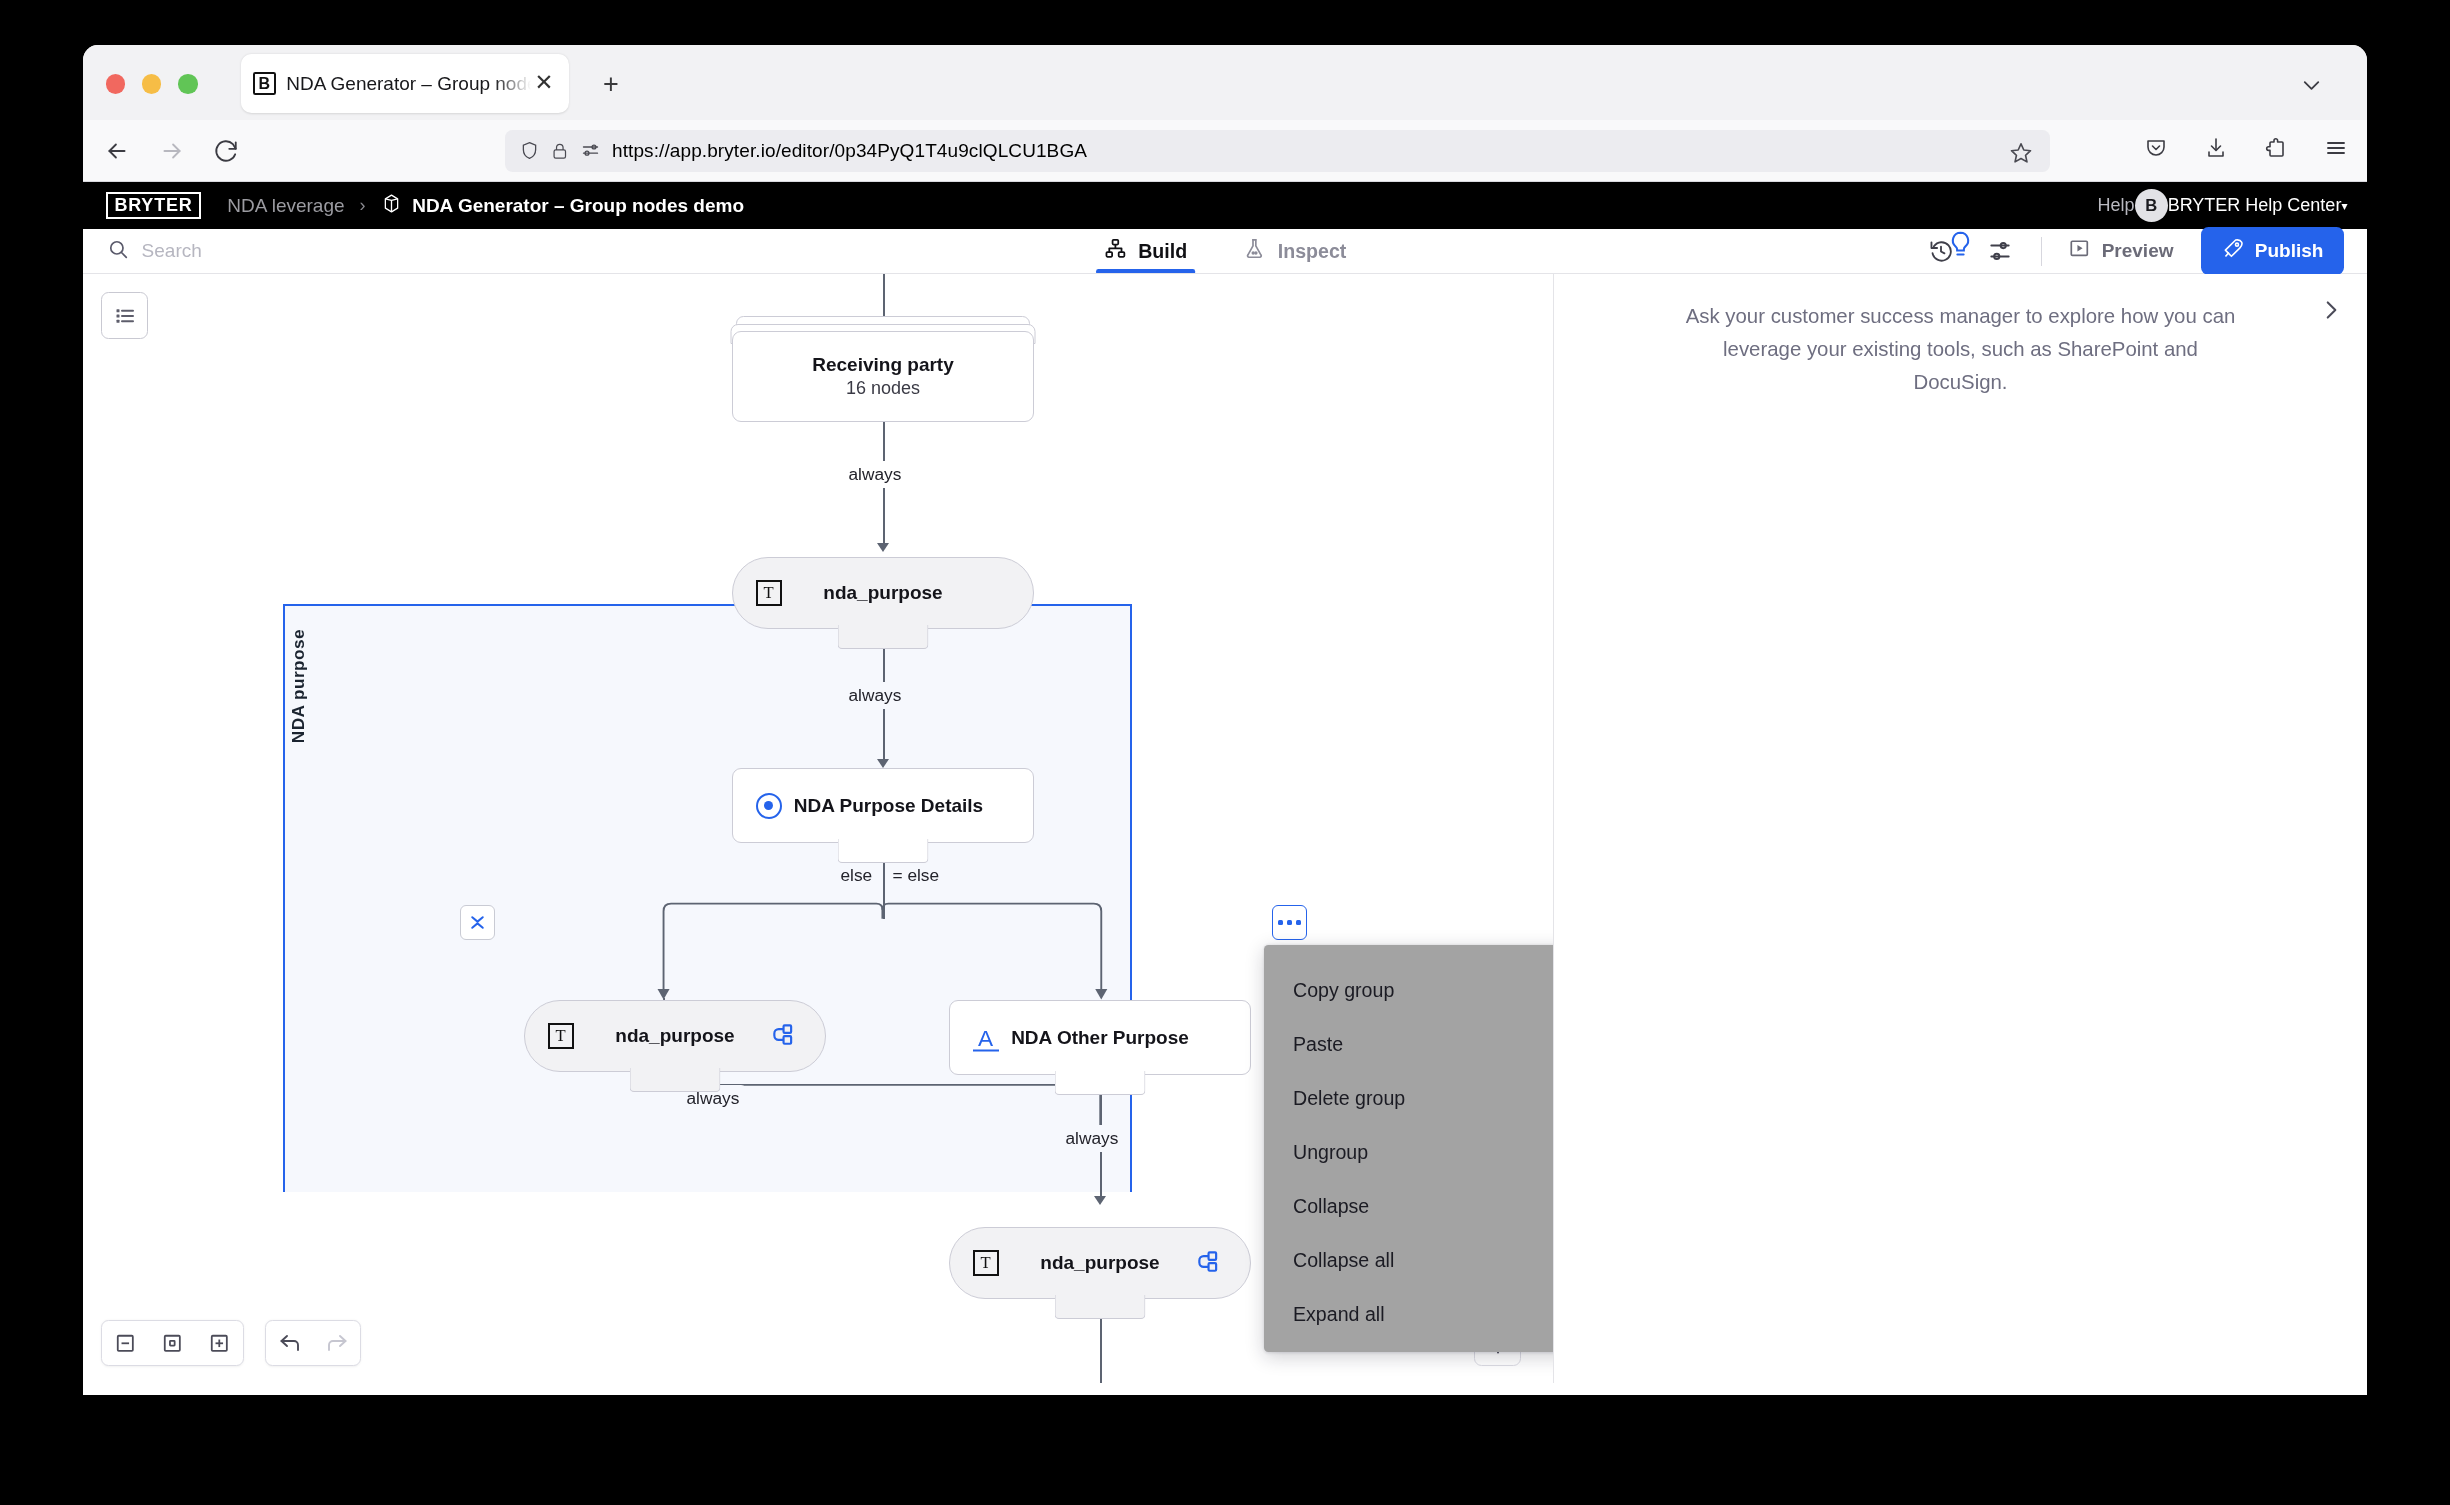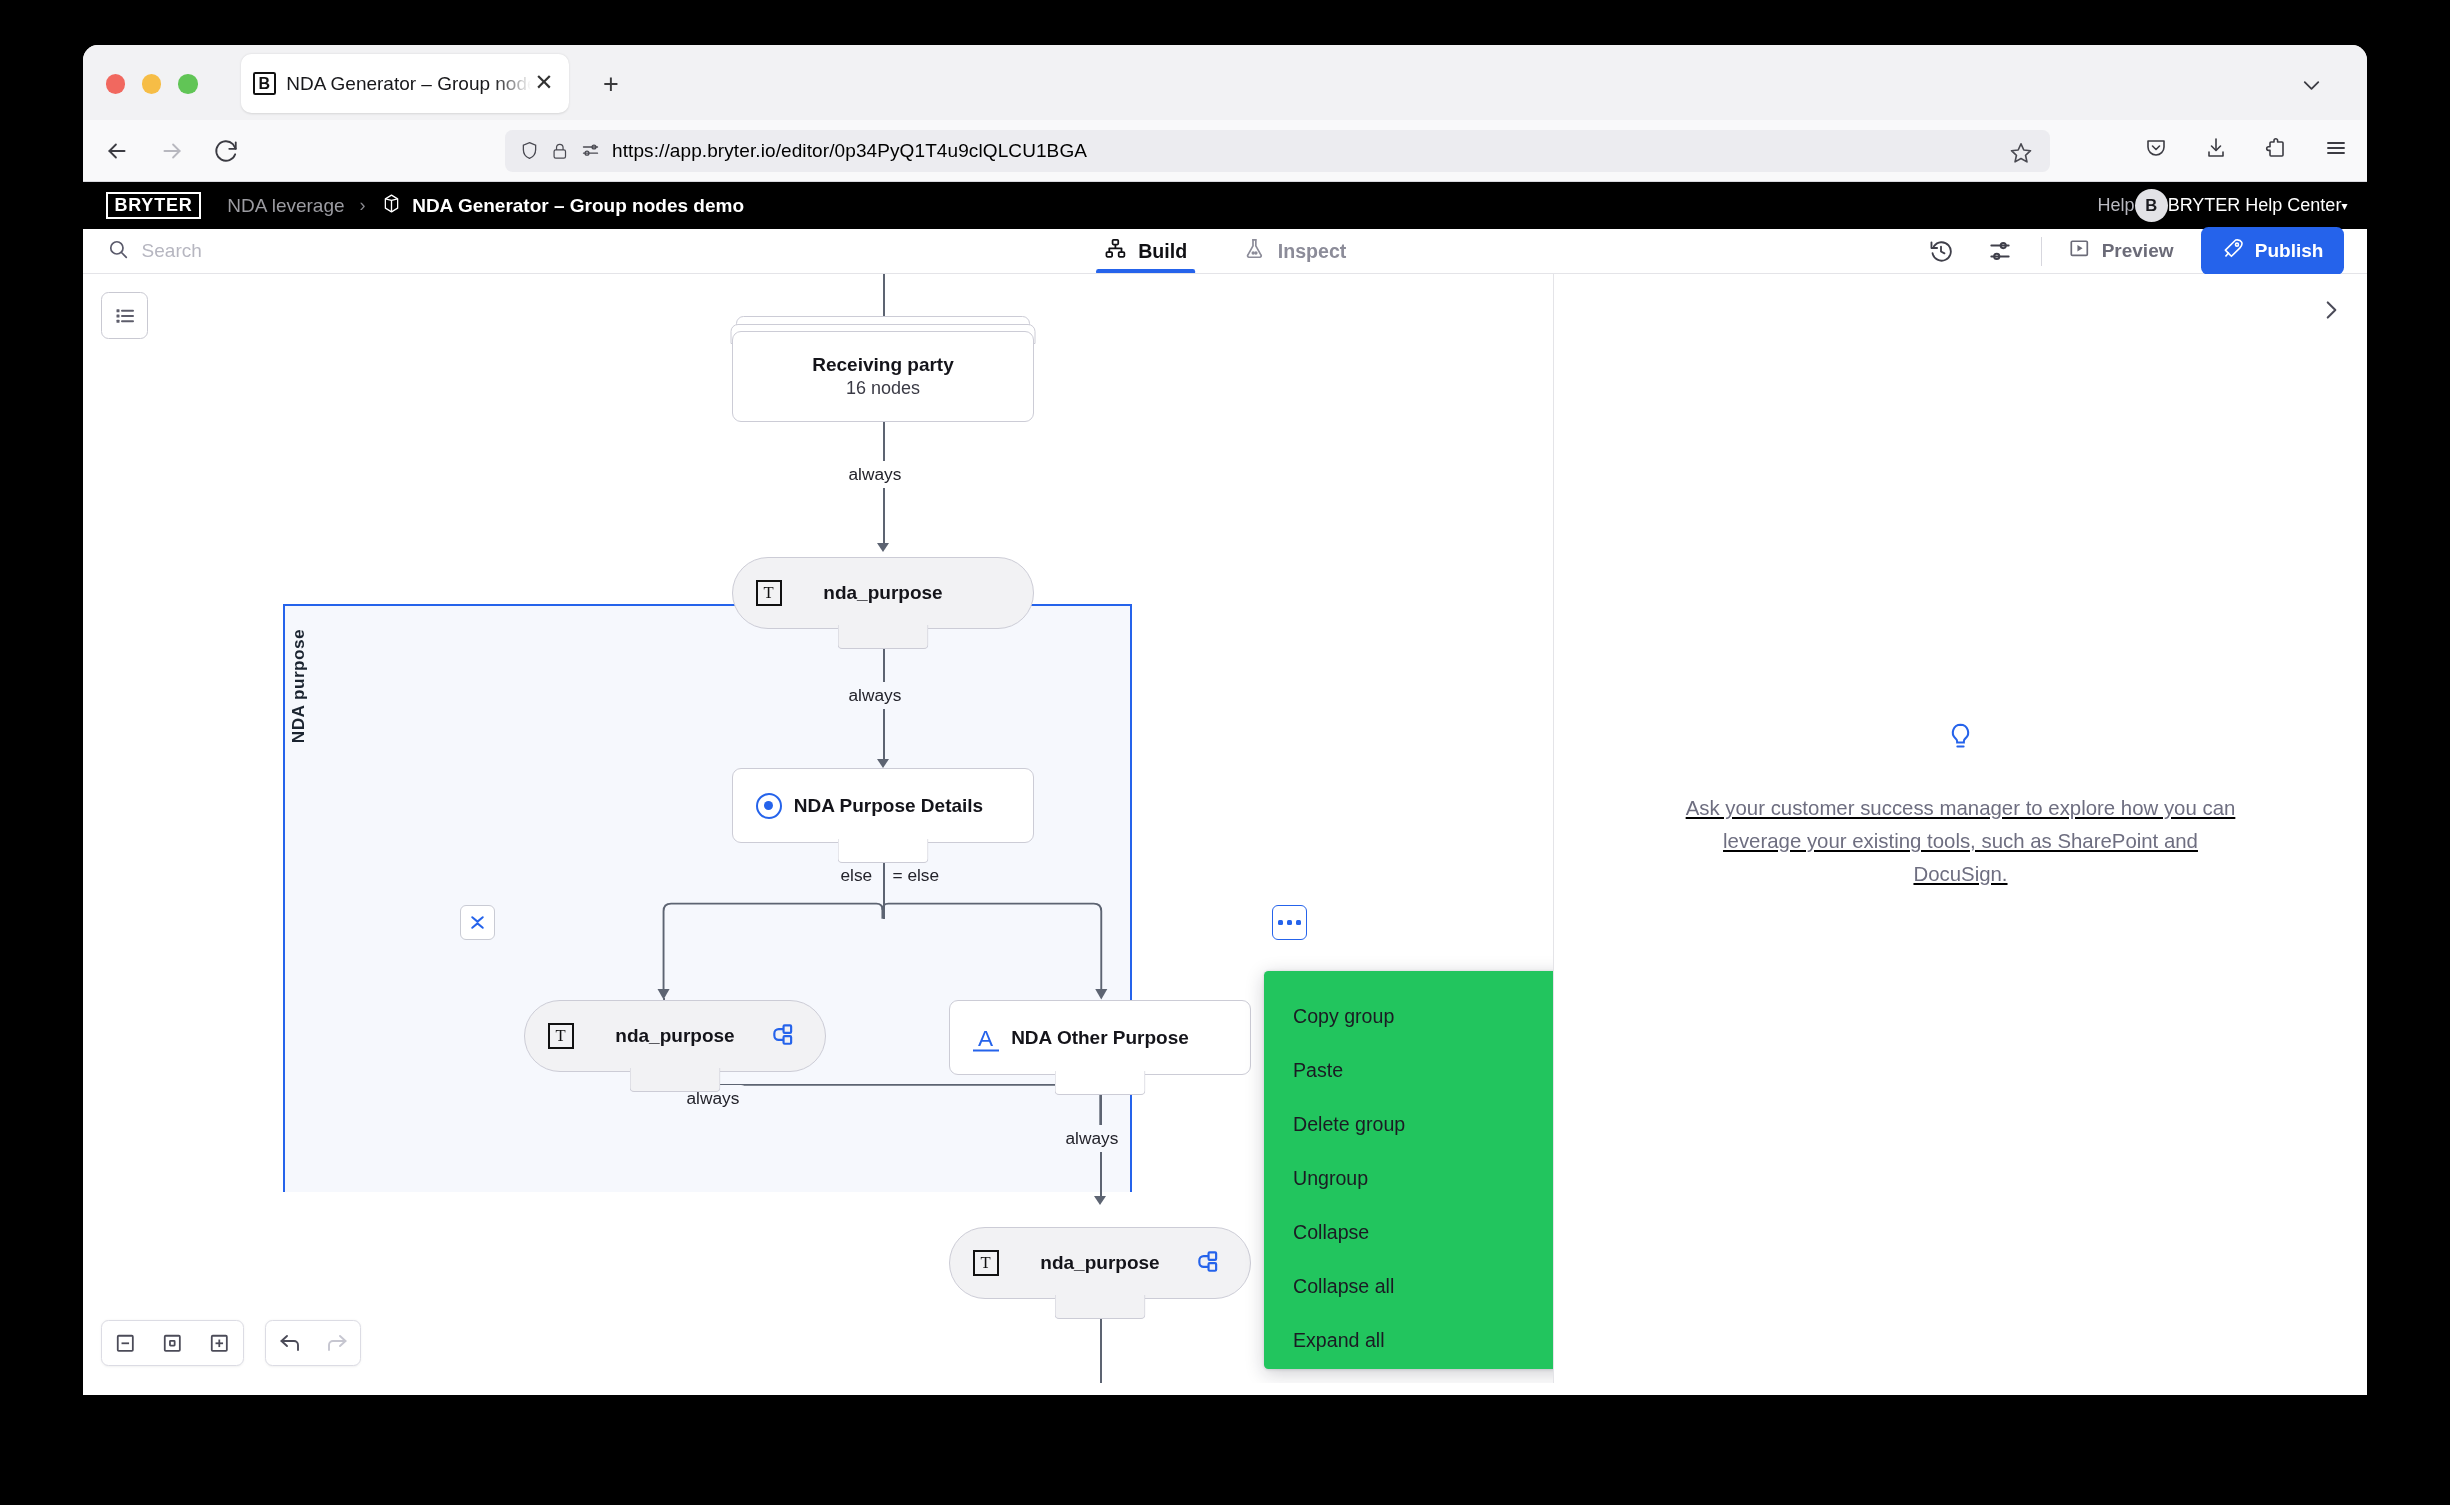--- a/index.html
+++ b/index.html
@@ -329,41 +329,41 @@
   }
   #assistant-badge {
     position: absolute; right: 66px; bottom: 47px;
     width: 18px; height: 18px; border-radius: 50%;
     background: #2563eb; z-index: 7;
   }
 
   
   #context-menu {
     position: absolute;
-    left: 1181px; top: 697px;
+    left: 1181px; top: 671px;
     width: 362px;
-    background: #22c55e;
+    background: #a3a3a3;
     border-radius: 4.5px;
     box-shadow: 0 4.5px 19.6px rgba(20,20,40,.20), 0 0.8px 3px rgba(20,20,40,.12);
-    padding: 18px 0 2px;
+    padding: 18px 0 11px;
     z-index: 20;
   }
   .menu-item {
     height: 54px;
     display: flex; align-items: center;
     padding: 0 29px;
     font-size: 19.6px; color: #1b1b23;
   }
 
   
   #right-panel {
     position: relative;
     width: 813px; flex: 0 0 813px;
     background: #fff;
-    display: flex; align-items: center; justify-content: center; text-decoration: underline;
+    display: flex; justify-content: center;
   }
   #panel-collapse-btn {
     position: absolute; right: 18px; top: 18px;
     width: 36px; height: 36px;
     display: flex; align-items: center; justify-content: center;
     color: #4b4b58;
   }
   #panel-empty { width: 551px; text-align: center; margin-top: -45px; }
   #panel-bulb { margin-bottom: 35px; display: flex; justify-content: center; }
   #panel-text { font-size: 20.4px; line-height: 1.62; color: #6e6e80; }

